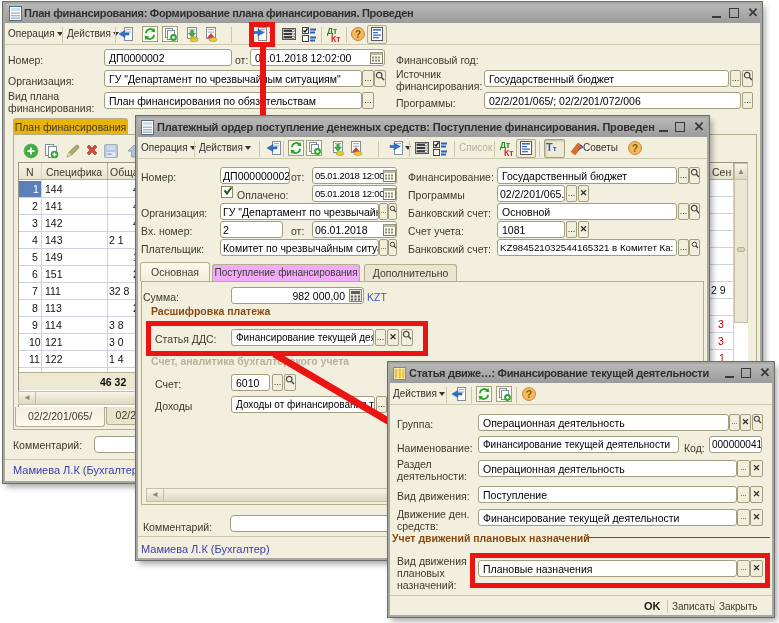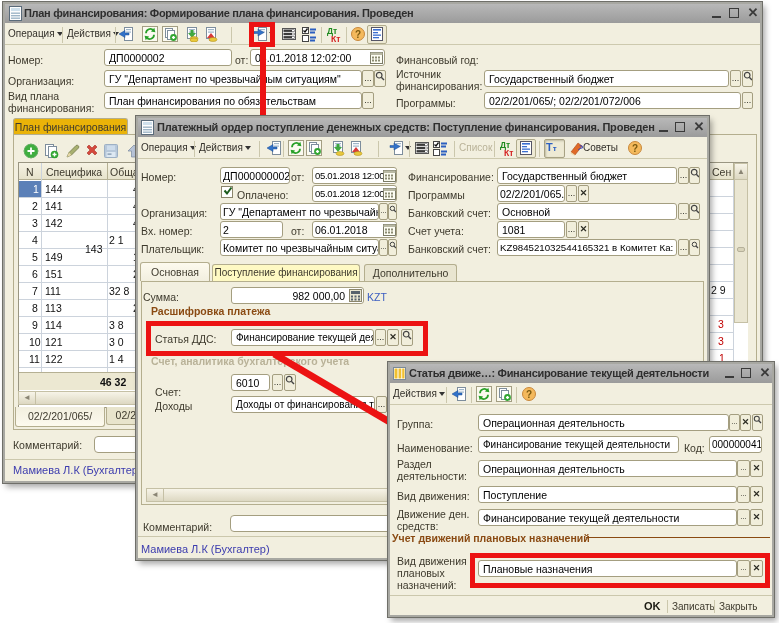--- a/index.html
+++ b/index.html
@@ -212,21 +212,21 @@
         <div class="gl" style="left:0;top:51px;width:147px;height:1px;"></div>
         <div class="cell" style="left:13px;top:37px;">2</div>
         <div class="cell" style="left:26px;top:37px;">141</div>
         <div class="cell" style="left:114px;top:37px;">4</div>
         <div class="gl" style="left:0;top:68px;width:147px;height:1px;"></div>
         <div class="cell" style="left:13px;top:54px;">3</div>
         <div class="cell" style="left:26px;top:54px;">142</div>
         <div class="cell" style="left:114px;top:54px;">4</div>
         <div class="gl" style="left:0;top:85px;width:147px;height:1px;"></div>
         <div class="cell" style="left:13px;top:71px;">4</div>
-        <div class="cell" style="left:26px;top:80px;margin-left:40px;">143</div>
+        <div class="cell" style="left:26px;top:71px;">143</div>
         <div class="cell" style="left:90px;top:71px;">2 1</div>
         <div class="gl" style="left:0;top:102px;width:147px;height:1px;"></div>
         <div class="cell" style="left:13px;top:88px;">5</div>
         <div class="cell" style="left:26px;top:88px;">149</div>
         <div class="cell" style="left:114px;top:88px;">1</div>
         <div class="gl" style="left:0;top:119px;width:147px;height:1px;"></div>
         <div class="cell" style="left:13px;top:105px;">6</div>
         <div class="cell" style="left:26px;top:105px;">151</div>
         <div class="cell" style="left:114px;top:105px;">2</div>
         <div class="gl" style="left:0;top:136px;width:147px;height:1px;"></div>
@@ -508,21 +508,21 @@
       </svg></div>
   <div class="lb" style="left:270px;top:125px;">Банковский счет:</div>
   <div class="fld" style="left:359px;top:121px;width:180px;padding-left:2px;font-size:9.7px;">KZ984521032544165321 в Комитет Ка:</div>
   <div class="fb" style="left:540px;top:121px;width:11px;font-size:9px;">...</div>
   <div class="fb" style="left:551px;top:121px;width:11px;"><svg width="8" height="9" viewBox="0 0 8 9">
         <circle cx="3.4" cy="3.4" r="2.2" fill="none" stroke="#444" stroke-width="1"></circle>
         <path d="M5 5 L7 7" stroke="#444" stroke-width="1.2"></path>
       </svg></div>
 
   <div class="tab" style="left:2px;top:144px;width:70px;height:19px;line-height:18px;background:linear-gradient(180deg,#fdfaee,#f2efdf);">Основная</div>
-  <div class="tab" style="left:74px;top:146px;width:148px;height:17px;line-height:16px;background:#fef9c3;font-size:10px;">Поступление финансирования</div>
+  <div class="tab" style="left:74px;top:146px;width:148px;height:17px;line-height:16px;background:#f0abfc;font-size:10px;">Поступление финансирования</div>
   <div class="tab" style="left:226px;top:146px;width:93px;height:17px;line-height:16px;background:#e9e5d0;">Дополнительно</div>
   <div class="abs" style="left:3px;top:163px;width:563px;height:224px;border:1px solid #b4ae8e;background:#f2efdf;"></div>
 
   <div class="lb" style="left:5px;top:173px;">Сумма:</div>
   <div class="fld" style="left:93px;top:169px;width:133px;text-align:right;padding-right:18px;">982 000,00<span style="position:absolute;right:1px;top:1px;width:13px;height:13px;background:#e8e4d0;border:1px solid #8b866c;"><svg width="11" height="11" viewBox="0 0 11 11">
           <rect x="1" y="1" width="9" height="3" fill="#55606c"></rect>
           <g fill="#55606c">
             <rect x="1" y="5.5" width="2" height="2"></rect>
             <rect x="4.5" y="5.5" width="2" height="2"></rect>
             <rect x="8" y="5.5" width="2" height="2"></rect>
@@ -539,21 +539,21 @@
   <div class="fld" style="left:93px;top:211px;width:143px;font-size:10px;">Финансирование текущей дея</div>
   <div class="fb" style="left:237px;top:211px;width:11px;font-size:9px;">...</div>
   <div class="fb" style="left:249px;top:211px;width:12px;font-weight:bold;font-size:9px;">✕</div>
   <div class="fb" style="left:263px;top:211px;width:12px;"><svg width="10" height="11" viewBox="0 0 10 11">
         <circle cx="4.2" cy="4.2" r="2.8" fill="none" stroke="#444" stroke-width="1.2"></circle>
         <path d="M6.3 6.3 L9 9" stroke="#444" stroke-width="1.4"></path>
       </svg></div>
 
   <div class="gcap" style="left:13px;top:237px;color:#b9b298;">Счет, аналитика бухгалтерского учета</div>
 
-  <div class="lb" style="left:17px;top:260px;margin-top:8px;">Счет:</div>
+  <div class="lb" style="left:17px;top:260px;">Счет:</div>
   <div class="fld" style="left:93px;top:256px;width:39px;">6010</div>
   <div class="fb" style="left:134px;top:256px;width:11px;font-size:9px;">...</div>
   <div class="fb" style="left:146px;top:256px;width:12px;"><svg width="10" height="11" viewBox="0 0 10 11">
         <circle cx="4.2" cy="4.2" r="2.8" fill="none" stroke="#444" stroke-width="1.2"></circle>
         <path d="M6.3 6.3 L9 9" stroke="#444" stroke-width="1.4"></path>
       </svg></div>
 
   <div class="lb" style="left:17px;top:282px;">Доходы</div>
   <div class="fld" style="left:93px;top:278px;width:144px;font-size:10px;">Доходы от финансирования те</div>
   <div class="fb" style="left:238px;top:278px;width:11px;font-size:9px;">...</div>

